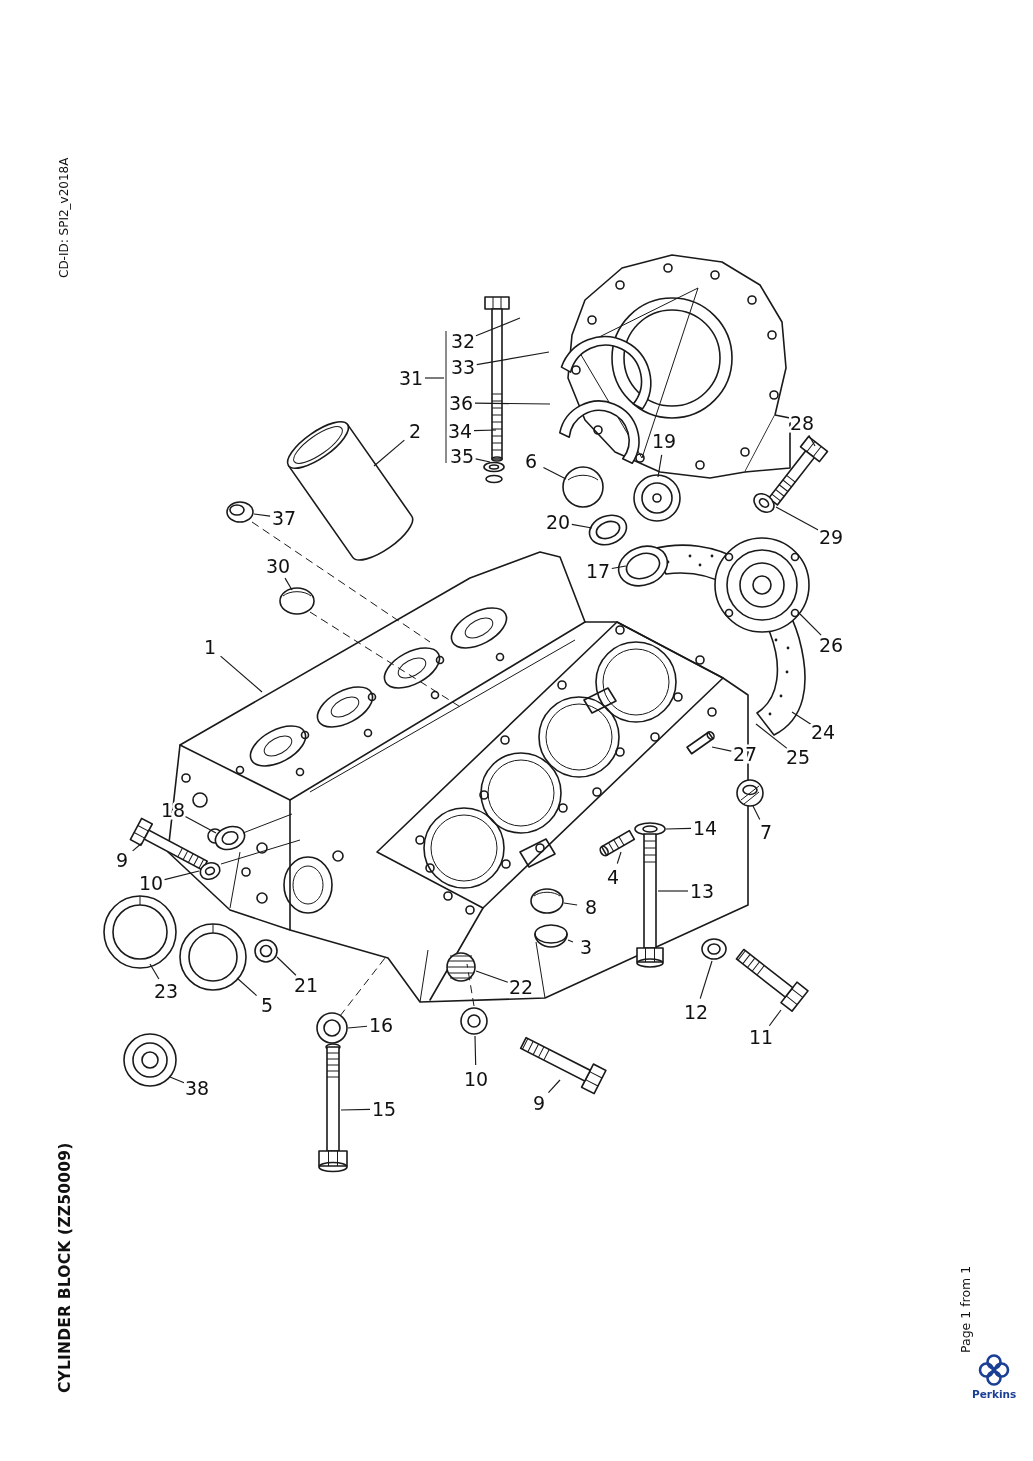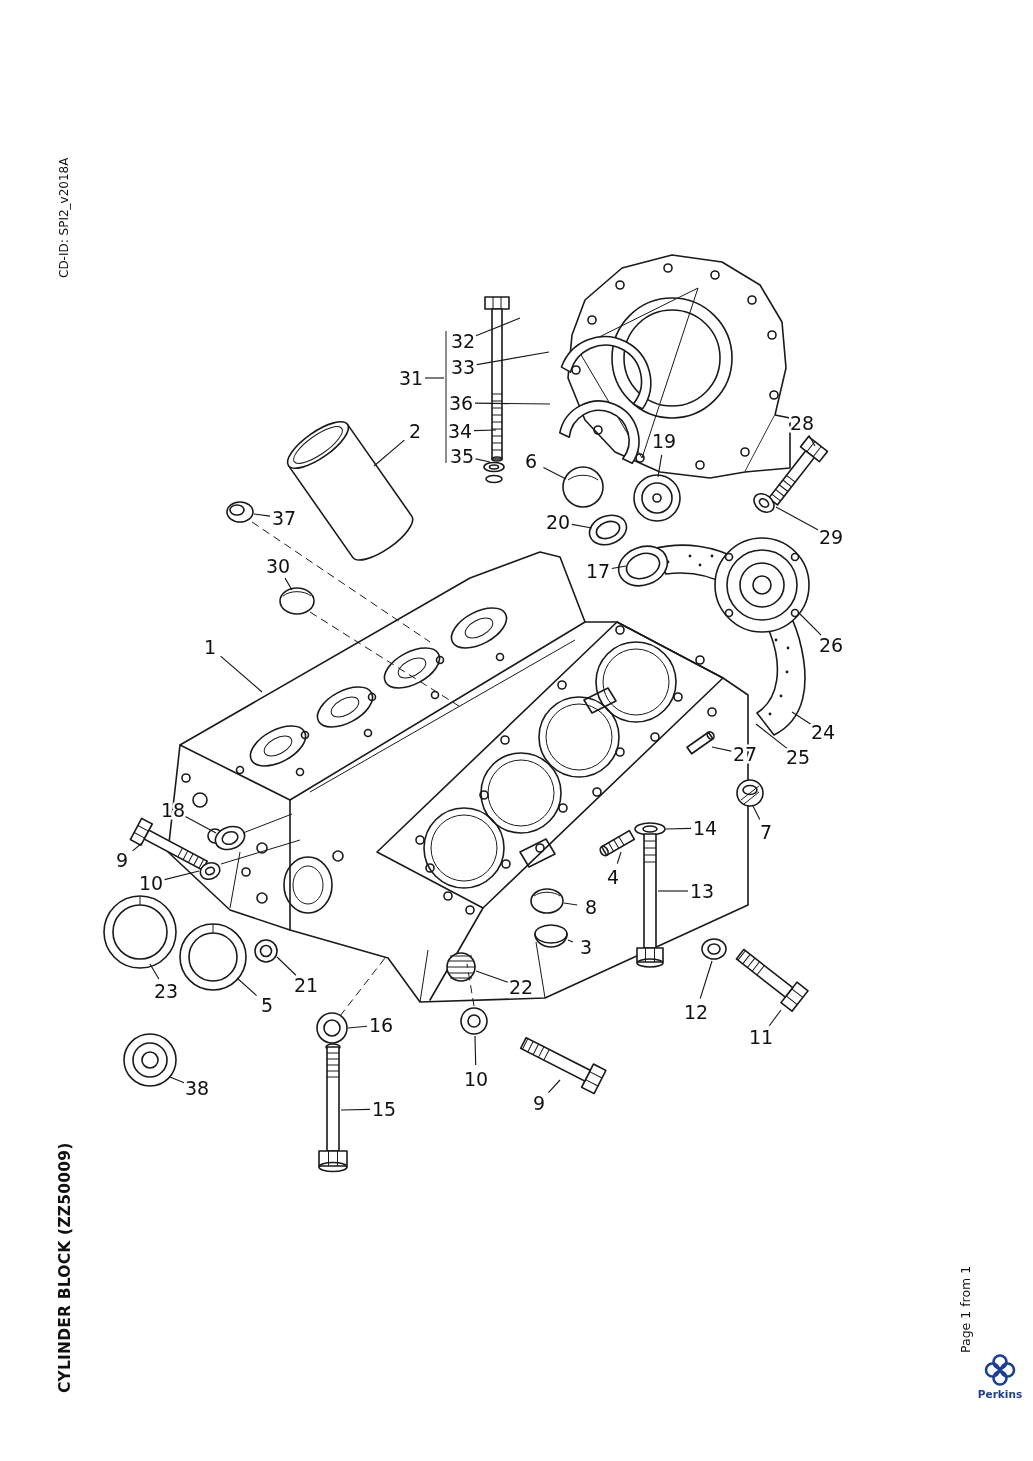--- a/index.html
+++ b/index.html
@@ -18,21 +18,21 @@
     font-family:"DejaVu Sans", sans-serif; font-size:19px; fill:#111;
     text-anchor:middle; paint-order:stroke; stroke:#ffffff; stroke-width:5;
   }
   .vtext {
     position:absolute; transform-origin:0 0; transform:rotate(-90deg);
     white-space:nowrap;
   }
   #cd-id   { left:57px;  top:278px;  font-size:12px; }
   #doc-title { left:56px; top:1393px; font-size:15.5px; font-weight:bold; letter-spacing:0.2px; }
   #page-label { left:958px; top:1353px; font-size:12.5px; }
-  .logo { position:absolute; left:972px; top:1354px; width:56px; text-align:center; }
+  .logo { position:absolute; left:972px; top:1354px; width:56px; text-align:left; }
   .logo-text { font-size:10.5px; font-weight:bold; color:#1b3f94; margin-top:-2px; }
 </style>
 </head>
 <body>
 
 <div class="page">
 
   <svg class="layer" width="1033" height="1461" viewBox="0 0 1033 1461">
 
     <g>

